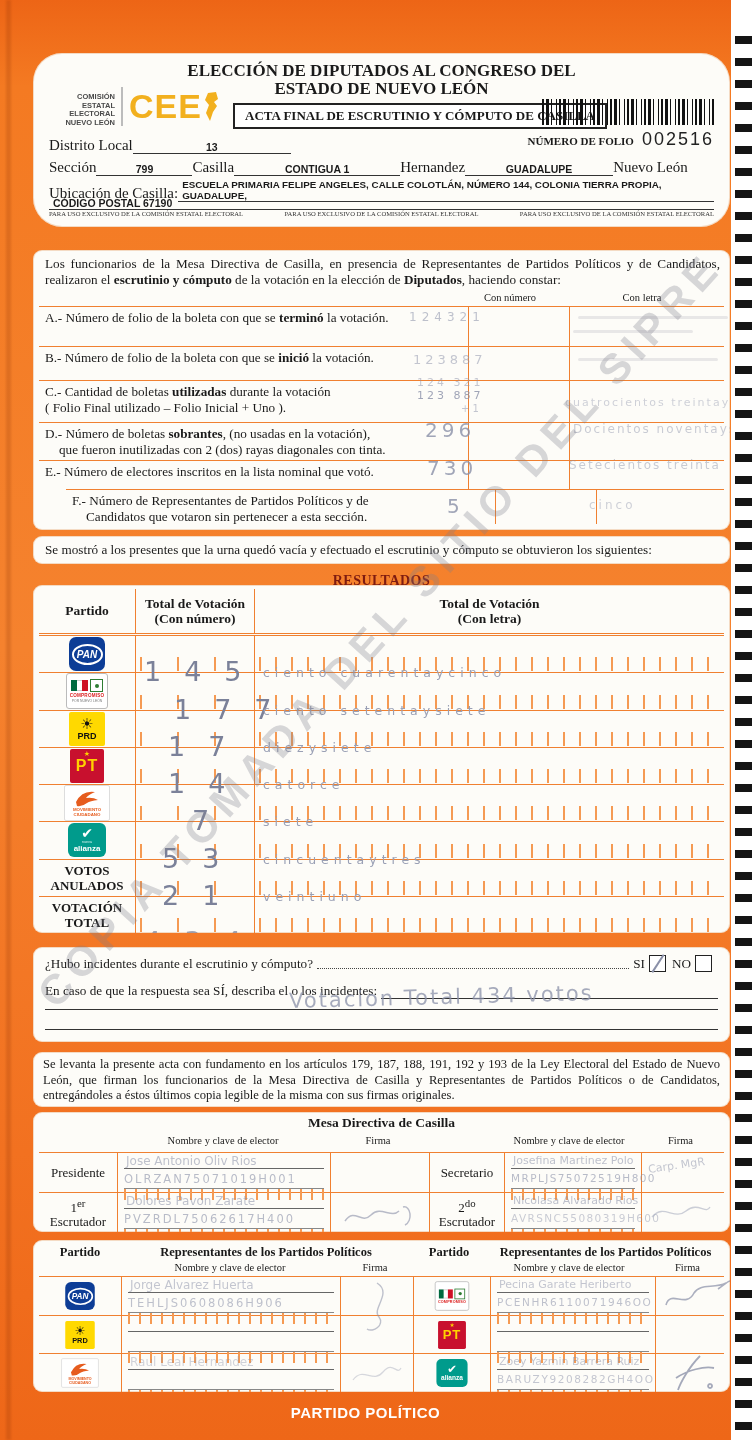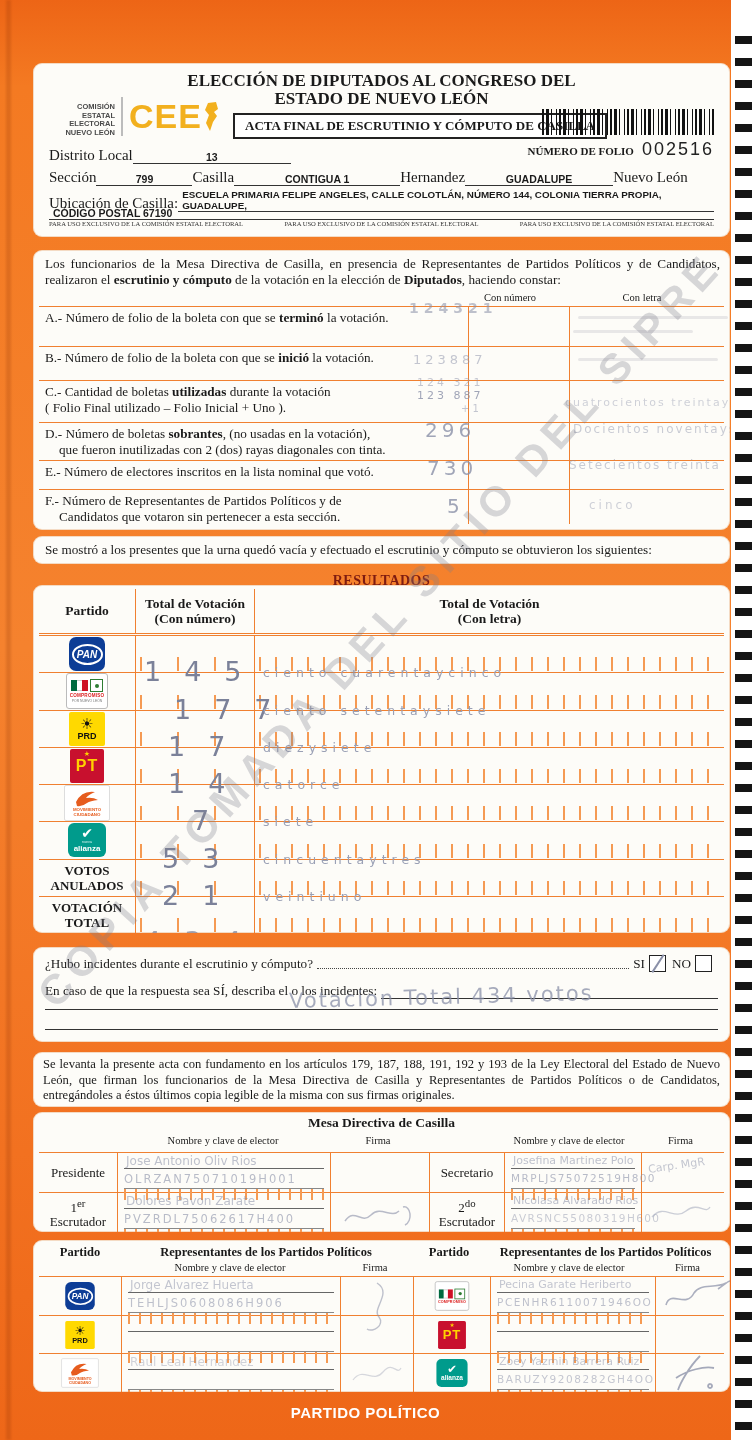--- a/index.html
+++ b/index.html
@@ -126,21 +126,21 @@
        font:bold 15px "Liberation Sans",sans-serif;color:#fff;letter-spacing:.5px;}
   .hcol{text-align:center;}
 </style>
 </head>
 <body>
 
 <div class="page">
 
   <div class="acta-no">ACTA No.  3</div>
 
-  <div class="panel" style="top:63px;height:174px;">
+  <div class="panel" style="top:53px;height:174px;border-radius:29px;">
     <div class="title" style="top:8px;">ELECCIÓN DE DIPUTADOS AL CONGRESO DEL</div>
     <div class="title" style="top:26px;">ESTADO DE NUEVO LEÓN</div>
 
     <div class="org">
       <div>COMISIÓN</div>
       <div>ESTATAL</div>
       <div>ELECTORAL</div>
       <div>NUEVO LEÓN</div>
     </div>
     <div class="cee">
@@ -211,28 +211,28 @@
       <div class="afrow" style="height:40px;">
         <div class="aflabel"><span>D.- Número de boletas </span><b>sobrantes</b><span>, (no usadas en la votación),</span><br><span style="padding-left:14px;">que fueron inutilizadas con 2 (dos) rayas diagonales con tinta.</span></div>
         <div class="afnum"></div>
         <div class="afletra"></div>
       </div>
       <div class="afrow" style="height:30px;">
         <div class="aflabel"><span>E.- Número de electores inscritos en la lista nominal que votó.</span></div>
         <div class="afnum"></div>
         <div class="afletra"></div>
       </div>
-      <div class="afrow" style="flex:1;">
+      <div class="afrow" style="flex:1;margin-left:27px;">
         <div class="aflabel"><span>F.- Número de Representantes de Partidos Políticos y de</span><br><span style="padding-left:14px;">Candidatos que votaron sin pertenecer a esta sección.</span></div>
         <div class="afnum"></div>
         <div class="afletra"></div>
       </div>
     </div>
 
-    <span class="hw" style="left:376px;top:50px;font-size:14px;letter-spacing:5px;opacity:.55;font-weight:bold;">124321</span>
+    <span class="hw" style="left:376px;top:60px;font-size:12px;letter-spacing:5px;opacity:.55;">124321</span>
     <span class="hw" style="left:380px;top:102px;font-size:13px;letter-spacing:4px;opacity:.5;">123887</span>
     <span class="hw" style="left:384px;top:126px;font-size:11px;letter-spacing:3px;opacity:.5;">124 321</span>
     <span class="hw" style="left:384px;top:139px;font-size:11px;letter-spacing:3px;opacity:.8;">123 887</span>
     <span class="hw" style="left:428px;top:153px;font-size:10px;opacity:.5;">+ 1</span>
     <span class="hw" style="left:392px;top:168px;font-size:20px;letter-spacing:4px;opacity:.8;">296</span>
     <span class="hw" style="left:394px;top:206px;font-size:20px;letter-spacing:4px;opacity:.8;">730</span>
     <span class="hw" style="left:414px;top:244px;font-size:20px;opacity:.8;">5</span>
     <span class="hw" style="left:532px;top:146px;font-size:11px;letter-spacing:2px;opacity:.4;">cuatrocientos treintaycinco</span>
     <span class="hw" style="left:540px;top:172px;font-size:12px;letter-spacing:2px;opacity:.45;">Docientos noventayseis</span>
     <span class="hw" style="left:536px;top:208px;font-size:12px;letter-spacing:2px;opacity:.45;">Setecientos treinta</span>

